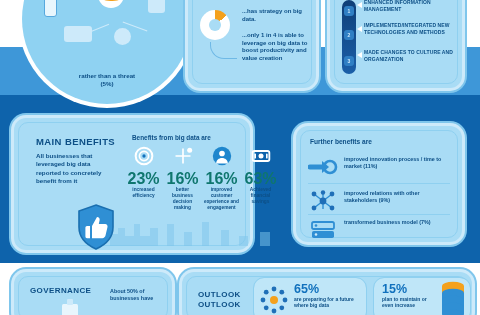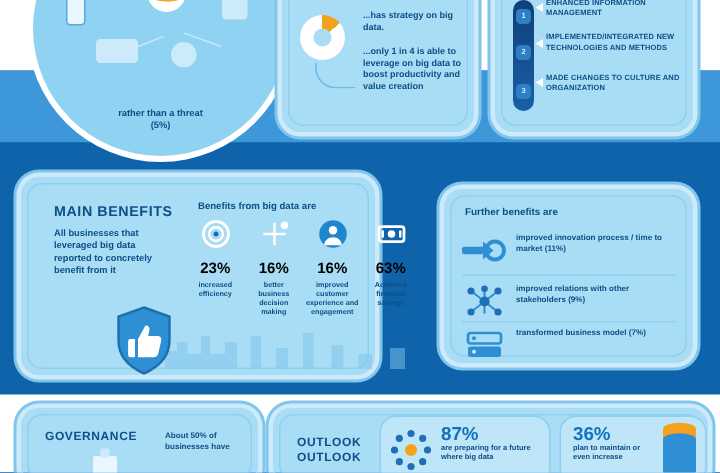--- a/index.html
+++ b/index.html
@@ -60,21 +60,21 @@
       border-bottom:3.5px solid transparent;border-right:5px solid #ffffff;}
 
   
   .card-main{left:14px;top:118px;width:236px;height:132px;}
   .mb-title{position:absolute;left:22px;top:18px;color:#0d4f86;font-size:9.5px;font-weight:700;letter-spacing:.4px;}
   .mb-body{position:absolute;left:22px;top:34px;width:78px;color:#0d4f86;font-size:6.2px;line-height:8.4px;font-weight:700;}
   .mb-sub{position:absolute;left:118px;top:16px;color:#0d4f86;font-size:6.4px;font-weight:700;}
   .stats{position:absolute;left:112px;top:28px;width:152px;display:flex;gap:4px;}
   .stat{flex:1;text-align:center;}
   .stat .ic{width:20px;height:20px;margin:0 auto 3px;}
-  .stat .pc{color:#000000;font-size:10px;font-weight:700;line-height:12px;}
+  .stat .pc{color:#0f766e;font-size:16px;font-weight:700;line-height:12px;}
   .stat .lb{color:#0d4f86;font-size:4.8px;line-height:6px;font-weight:700;margin-top:2px;}
   .skyline{position:absolute;left:96px;right:8px;bottom:4px;height:34px;opacity:.5;}
   .shield{position:absolute;left:62px;bottom:0px;width:40px;height:46px;}
 
   
   .card-further{left:296px;top:126px;width:166px;height:116px;}
   .fb-title{position:absolute;left:14px;top:12px;color:#0d4f86;font-size:6.6px;font-weight:700;}
   .fb-row{position:absolute;left:12px;width:142px;height:28px;}
   .fb-ic{position:absolute;left:0;top:2px;width:30px;height:22px;}
   .fb-tx{position:absolute;left:36px;top:2px;width:106px;color:#0d4f86;font-size:5.4px;line-height:7px;font-weight:700;}
@@ -284,28 +284,28 @@
             <circle cx="25" cy="14" r="2.4"></circle>
           <circle cx="21.8" cy="21.8" r="2.4"></circle>
             <circle cx="14" cy="25" r="2.4"></circle>
             <circle cx="6.2" cy="21.8" r="2.4"></circle>
           <circle cx="3" cy="14" r="2.4"></circle>
             <circle cx="6.2" cy="6.2" r="2.4"></circle>
         </g>
         <circle cx="14" cy="14" r="4" fill="#f4a11d"></circle>
       </svg>
       <div style="position:absolute;left:40px;top:4px;width:68px;">
-        <div class="fo-pc">87%</div>
+        <div class="fo-pc">65%</div>
         <div class="fo-lb">are preparing for a future where big data</div>
       </div>
     </div>
 
     <div class="fo-block" style="left:192px;width:96px;height:44px;">
       <div style="position:absolute;left:8px;top:4px;width:56px;">
-        <div class="fo-pc">36%</div>
+        <div class="fo-pc">15%</div>
         <div class="fo-lb">plan to maintain or even increase</div>
       </div>
       <svg style="position:absolute;right:4px;top:2px;width:26px;height:40px;" viewBox="0 0 26 40">
         <ellipse cx="13" cy="6" rx="11" ry="4.2" fill="#f4a11d"></ellipse>
         <rect x="2" y="6" width="22" height="7" fill="#f4a11d"></rect>
         <ellipse cx="13" cy="13" rx="11" ry="4.2" fill="#2f8fd4"></ellipse>
         <rect x="2" y="13" width="22" height="7" fill="#2f8fd4"></rect>
         <ellipse cx="13" cy="20" rx="11" ry="4.2" fill="#2f8fd4"></ellipse>
         <rect x="2" y="20" width="22" height="7" fill="#2f8fd4"></rect>
         <ellipse cx="13" cy="27" rx="11" ry="4.2" fill="#2f8fd4"></ellipse>

